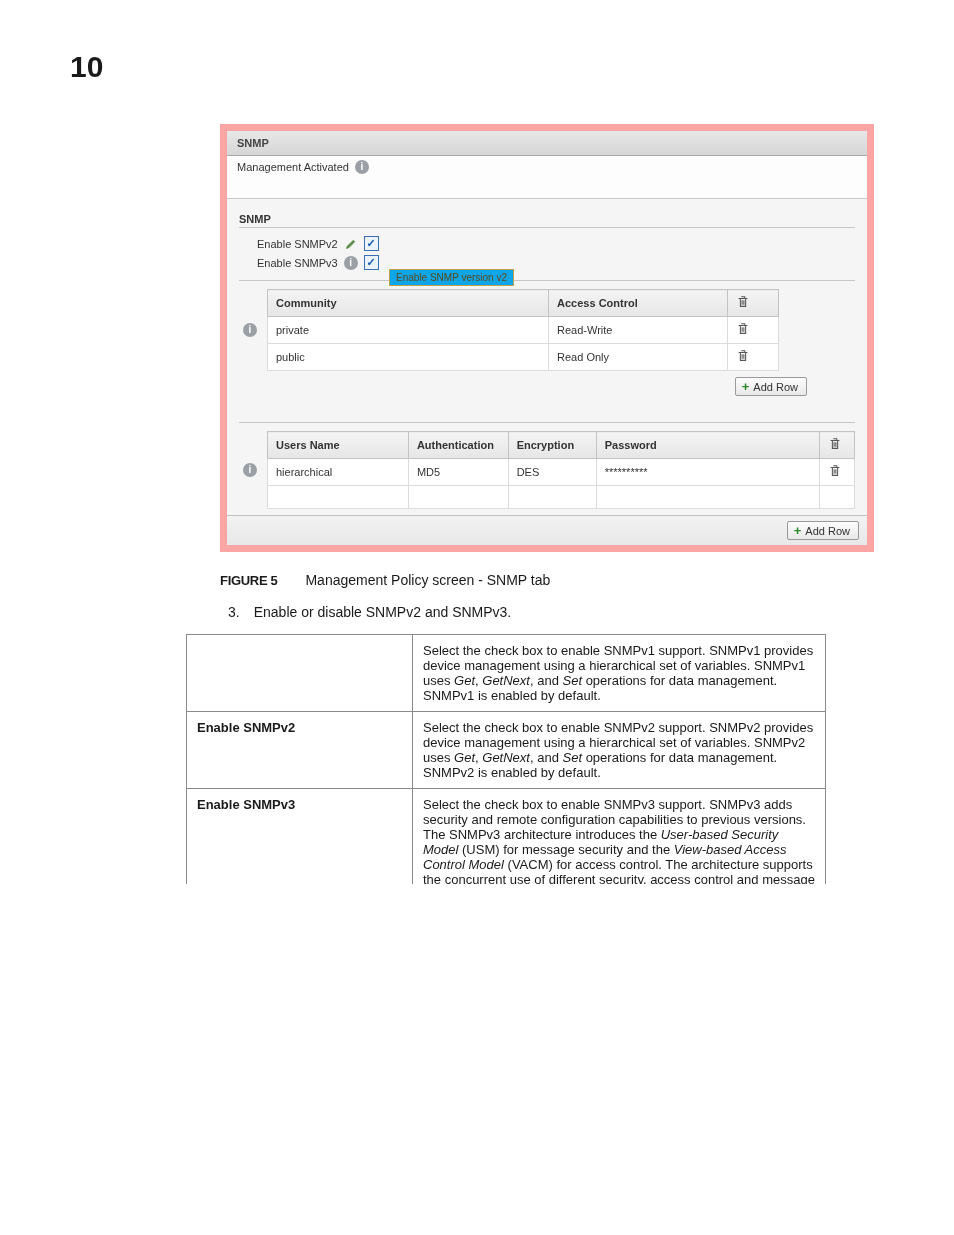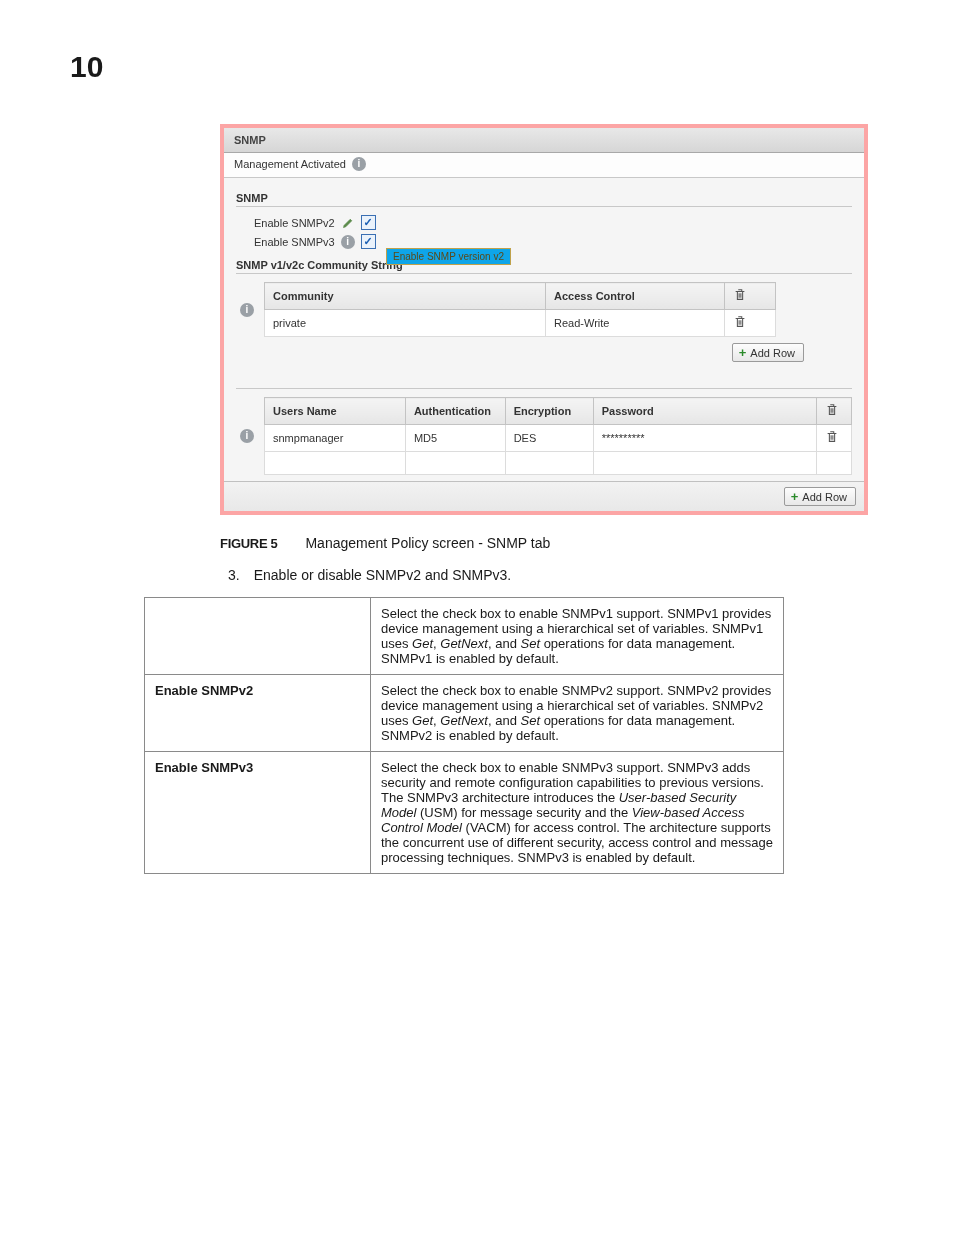--- a/index.html
+++ b/index.html
@@ -21,34 +21,34 @@
     font-size: 30px;
     font-weight: 600;
     margin-left: -16px;
     margin-bottom: 40px;
   }
 
   
   .shot {
     margin-left: 134px;
     width: 640px;
-    border: 4px solid #fca5a5;
+    border: 7px solid #fca5a5;
     font-size: 11px;
     color: #333;
     background: #fdfdfd;
   }
   .shot-header {
     background: linear-gradient(#e8e8e8, #d6d6d6);
     border-bottom: 1px solid #a8a8a8;
     padding: 6px 10px;
     font-weight: bold;
     color: #444;
   }
   .shot-sub {
-    padding: 4px 10px 6px;
+    padding: 4px 10px 24px;
     border-bottom: 1px solid #c8c8c8;
     display: flex;
     align-items: center;
     gap: 6px;
     font-size: 11px;
   }
   .shot-body {
     padding: 8px 12px 16px 12px;
     background: #f5f5f5;
   }
@@ -193,21 +193,21 @@
   
   .step {
     margin: 0 0 14px 142px;
     font-size: 14px;
     display: flex;
     gap: 14px;
   }
 
   
   .desc-table {
-    margin-left: 58px;
+    margin-left: 100px;
     width: 640px;
     border-collapse: collapse;
     font-size: 13px;
     color: #1a1a1a;
   }
   .desc-table td {
     border: 1px solid #8a8a8a;
     padding: 8px 10px;
     vertical-align: top;
   }
@@ -273,21 +273,20 @@
         <span class="checkbox">✓</span>
       </div>
 
       <div class="cb-row" style="margin-bottom:10px;">
         <span>Enable SNMPv3</span>
         <span class="info-circle">i</span>
         <span class="checkbox">✓</span>
         <span class="tooltip">Enable SNMP version v2</span>
       </div>
 
-      <div class="fieldset-label">SNMP v1/v2c Community String</div>
       <div class="fieldset-rule"></div>
 
       <div class="table-with-info" style="width: 540px;">
         <div class="info-col">
             <span class="info-circle">i</span>
           </div>
         <table class="mini-table">
           <colgroup>
               <col style="width:55%">
               <col style="width:35%">
@@ -305,20 +304,29 @@
           </tr>
           <tr>
             <td>private</td>
             <td>Read-Write</td>
             <td class="trash-cell">
               <svg class="trash-svg" viewBox="0 0 16 16">
                     <path d="M3 4 h10 M5 4 v9 h6 v-9 M6 2 h4 v2 M7 6 v5 M9 6 v5"></path>
                   </svg>
             </td>
           </tr>
+          <tr>
+            <td>public</td>
+            <td>Read Only</td>
+            <td class="trash-cell">
+              <svg class="trash-svg" viewBox="0 0 16 16">
+                    <path d="M3 4 h10 M5 4 v9 h6 v-9 M6 2 h4 v2 M7 6 v5 M9 6 v5"></path>
+                  </svg>
+            </td>
+          </tr>
         </tbody>
           </table>
       </div>
       <div class="add-row-bar" style="width:540px; margin-left:28px;">
         <span class="add-btn">
           <span class="plus">+</span>
           <span>Add Row</span>
         </span>
       </div>
 
@@ -343,21 +351,21 @@
               <th>Authentication</th>
               <th>Encryption</th>
               <th>Password</th>
               <th class="trash-cell">
                 <svg class="trash-svg" viewBox="0 0 16 16">
                       <path d="M3 4 h10 M5 4 v9 h6 v-9 M6 2 h4 v2 M7 6 v5 M9 6 v5"></path>
                     </svg>
               </th>
             </tr>
             <tr>
-              <td>snmpmanager</td>
+              <td>hierarchical</td>
               <td>MD5</td>
               <td>DES</td>
               <td>**********</td>
               <td class="trash-cell">
                 <svg class="trash-svg" viewBox="0 0 16 16">
                       <path d="M3 4 h10 M5 4 v9 h6 v-9 M6 2 h4 v2 M7 6 v5 M9 6 v5"></path>
                     </svg>
               </td>
             </tr>
             <tr>

